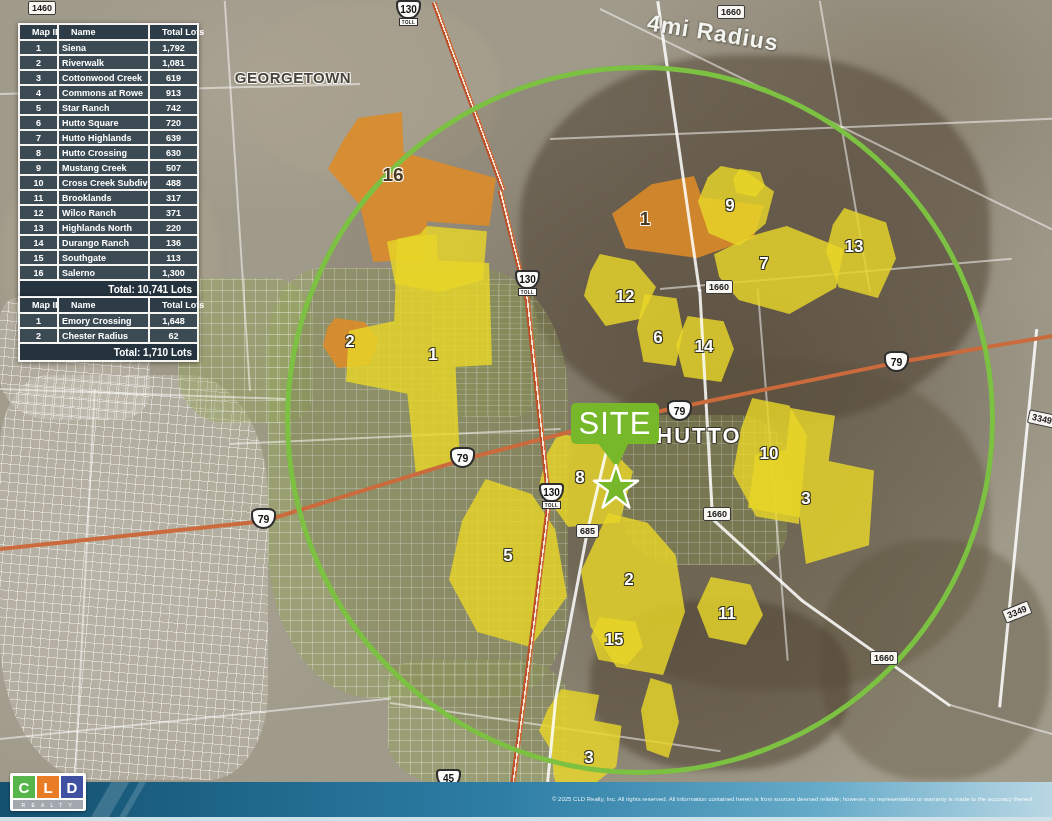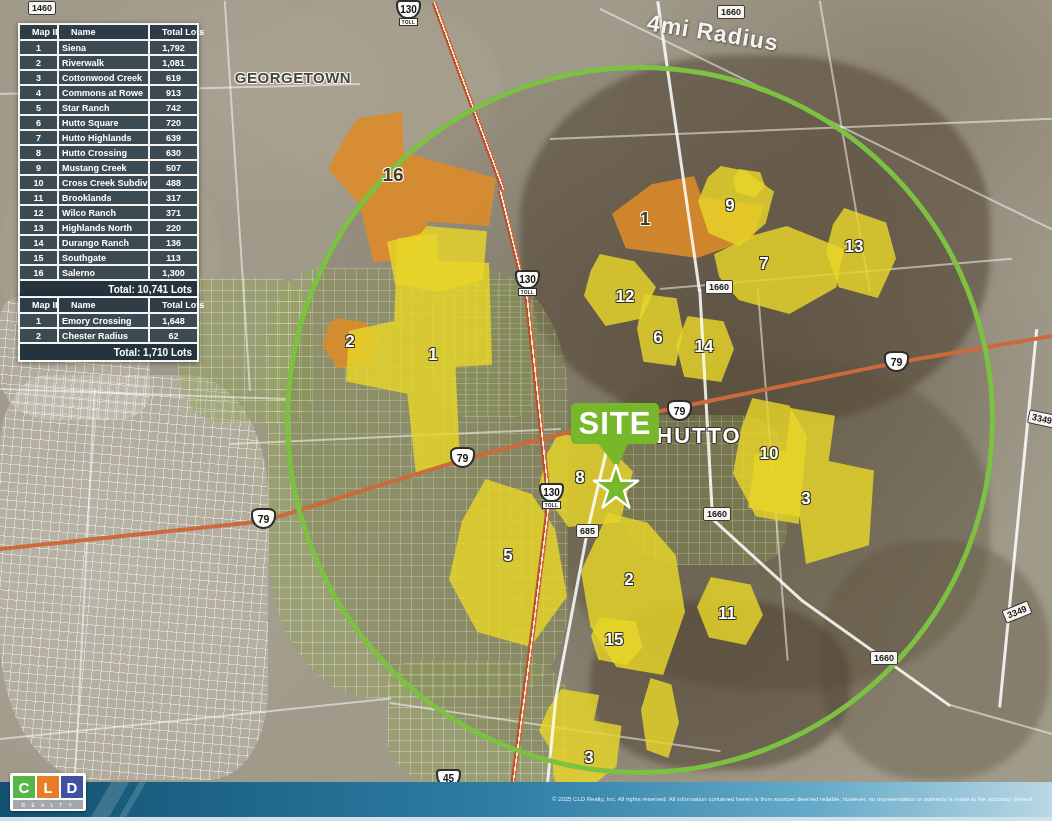--- a/index.html
+++ b/index.html
@@ -52,21 +52,21 @@
   .tsh{width:25px;height:19px;background:#fcfcfa;border:2px solid #2e2e2e;border-radius:4px 4px 11px 11px/4px 4px 14px 14px;
     display:flex;align-items:center;justify-content:center;font-size:10px;font-weight:bold;color:#111;}
   .ttag{margin-top:-1px;width:19px;height:8px;background:#fcfcfa;border:1px solid #2e2e2e;font-size:4.5px;font-weight:bold;
     color:#111;display:flex;align-items:center;justify-content:center;letter-spacing:.4px;}
   .shd-us{position:absolute;z-index:10;width:25px;height:21px;background:#fcfcfa;border:2px solid #2e2e2e;
     border-radius:38% 38% 58% 58%/28% 28% 72% 72%;display:flex;align-items:center;justify-content:center;
     font-size:10.5px;font-weight:bold;color:#111;}
   .shd-fm{position:absolute;z-index:10;height:14px;padding:0 3px;background:#f8f6f1;border:1.5px solid #3a3a3a;
     border-radius:2px;display:flex;align-items:center;justify-content:center;font-size:9px;font-weight:bold;color:#1a1a1a;}
   .site-box{position:absolute;left:571px;top:403px;width:88px;height:41px;background:#76b82a;border-radius:5px;
-    display:flex;align-items:center;justify-content:center;color:#fff;font-size:31px;font-weight:bold;letter-spacing:1px;z-index:11;}
+    display:flex;align-items:center;justify-content:center;color:#fff;font-size:31px;font-weight:normal;letter-spacing:1px;z-index:11;}
   .site-tail{position:absolute;left:597px;top:442px;width:32px;height:26px;background:#76b82a;
     clip-path:polygon(0 0,100% 0,62% 100%);z-index:11;}
   .site-star{position:absolute;left:592px;top:464px;z-index:11;line-height:0;}
   .panel{position:absolute;width:181px;background:rgba(252,252,250,.92);padding:2px;display:flex;flex-direction:column;
     gap:2px;z-index:40;box-shadow:0 1px 5px rgba(0,0,0,.45);}
   .ptitle{background:#24333d;color:#fff;font-weight:bold;font-size:13px;display:flex;align-items:center;gap:6px;padding:4px;}
   .swatch{width:26px;height:13px;border:2px solid #15202a;display:inline-block;flex:none;}
   .phead,.prow{display:grid;grid-template-columns:37px 1fr 47px;gap:2px;}
   .phead span{background:#2d3c47;color:#fff;font-size:9px;font-weight:bold;padding:2px 12px;white-space:nowrap;}
   .prows{display:flex;flex-direction:column;gap:2px;}

